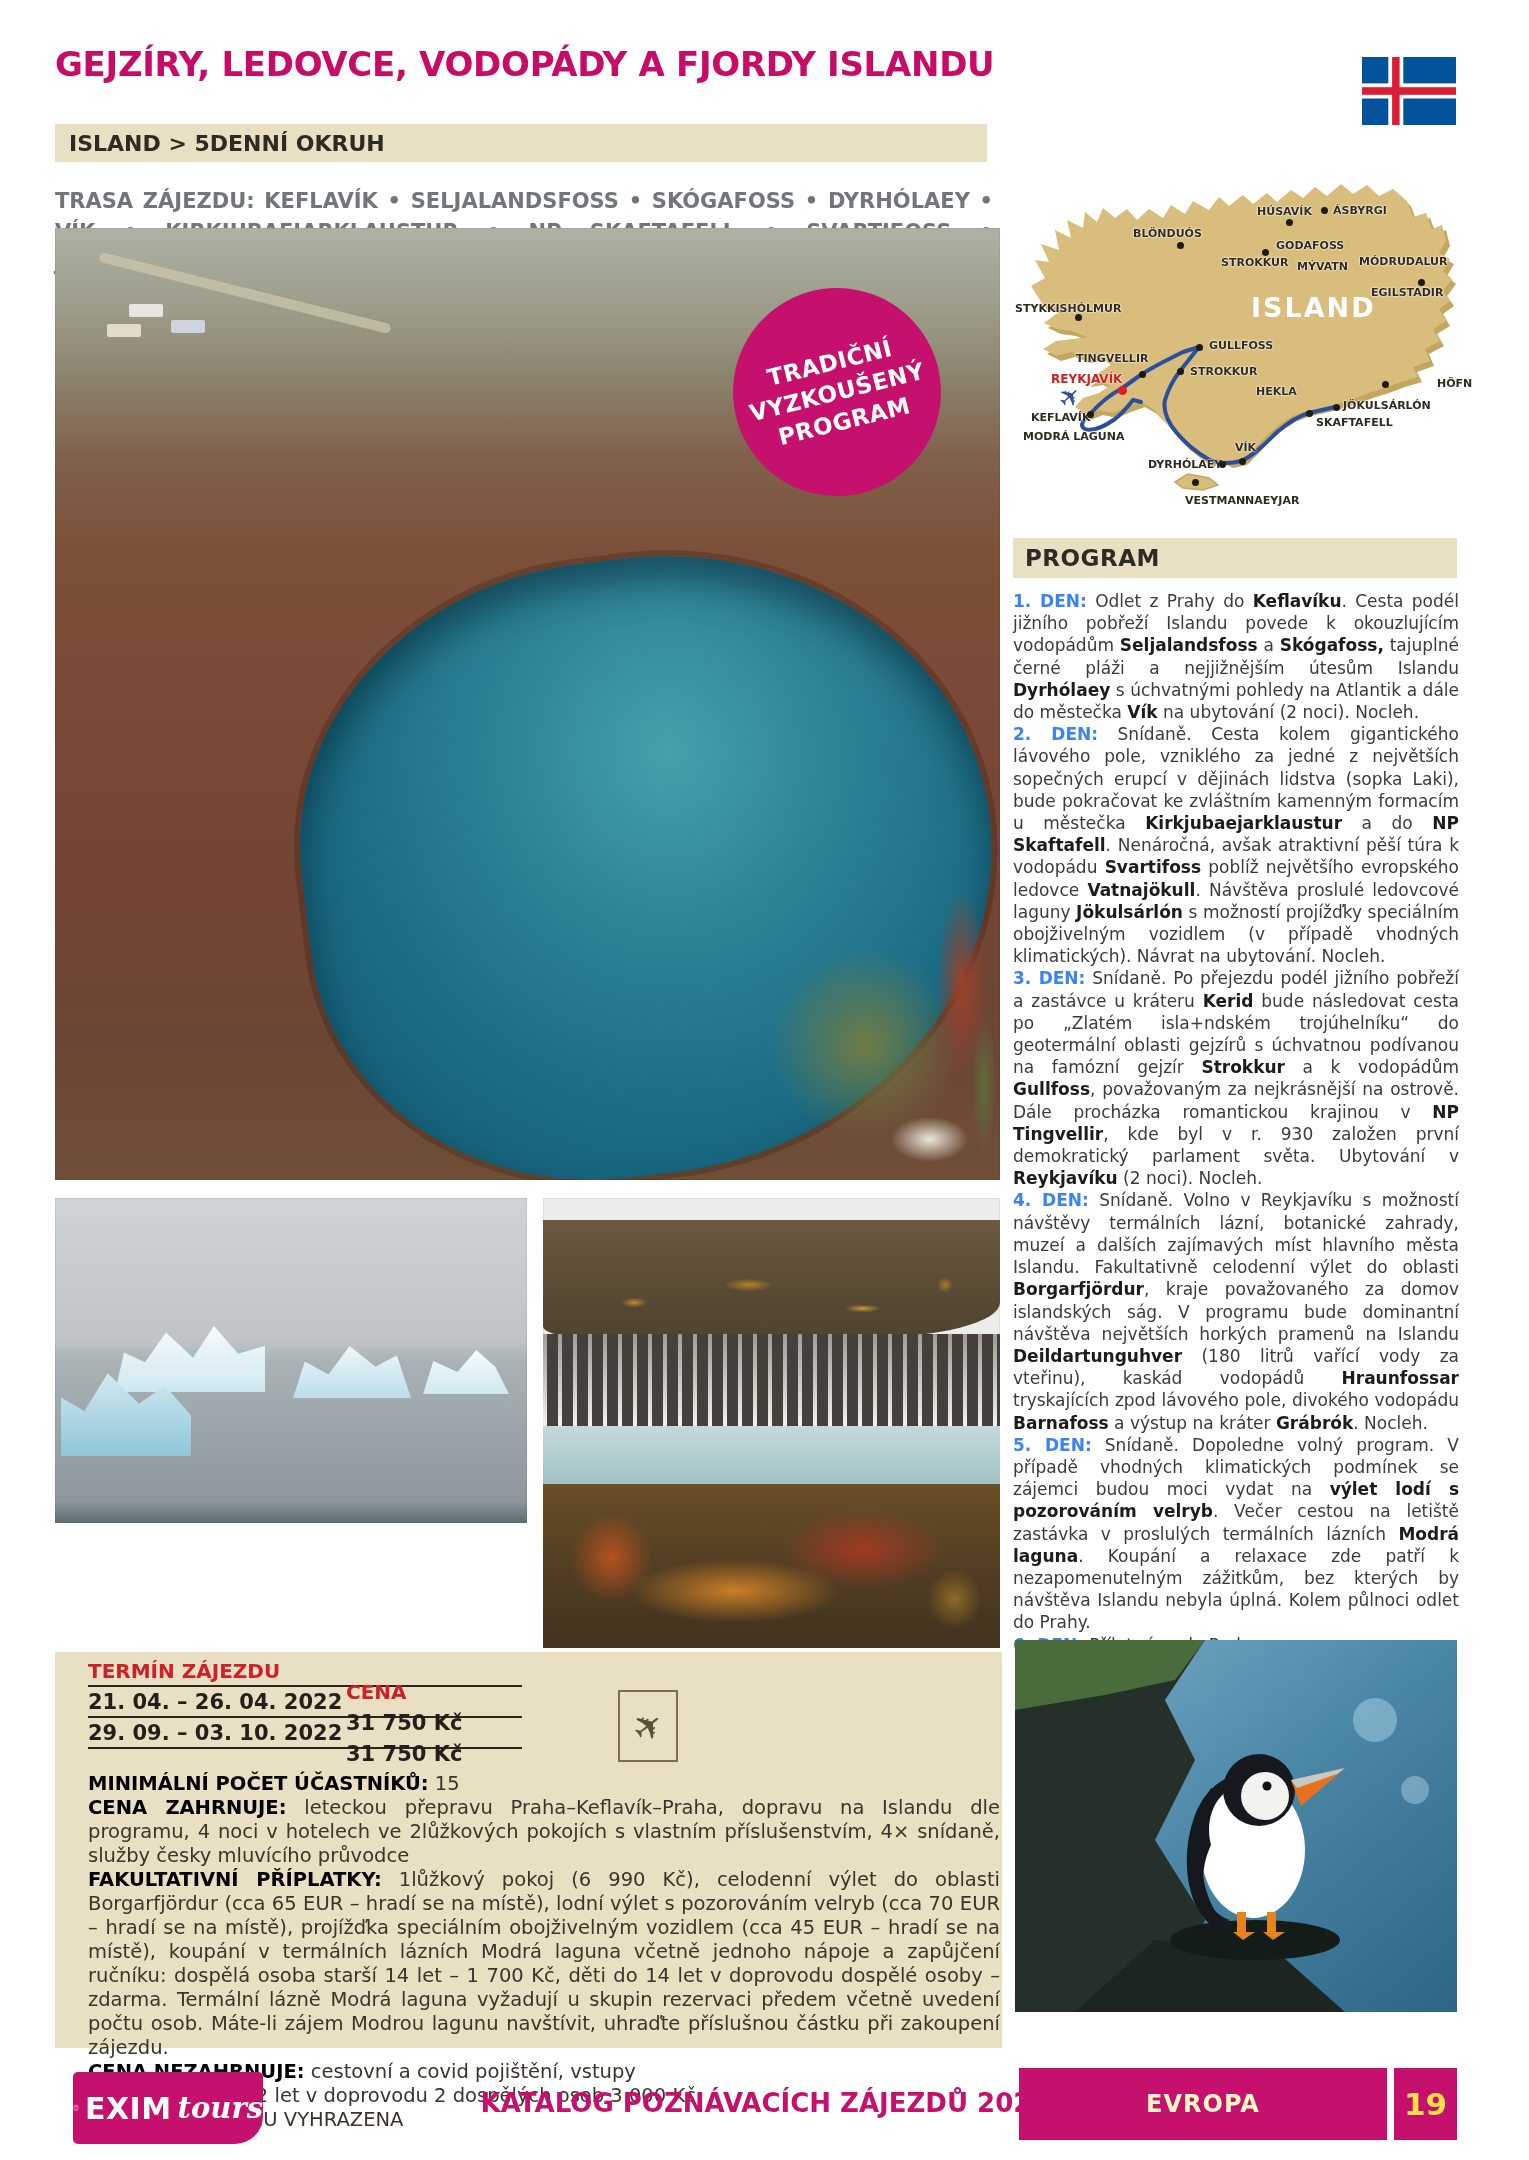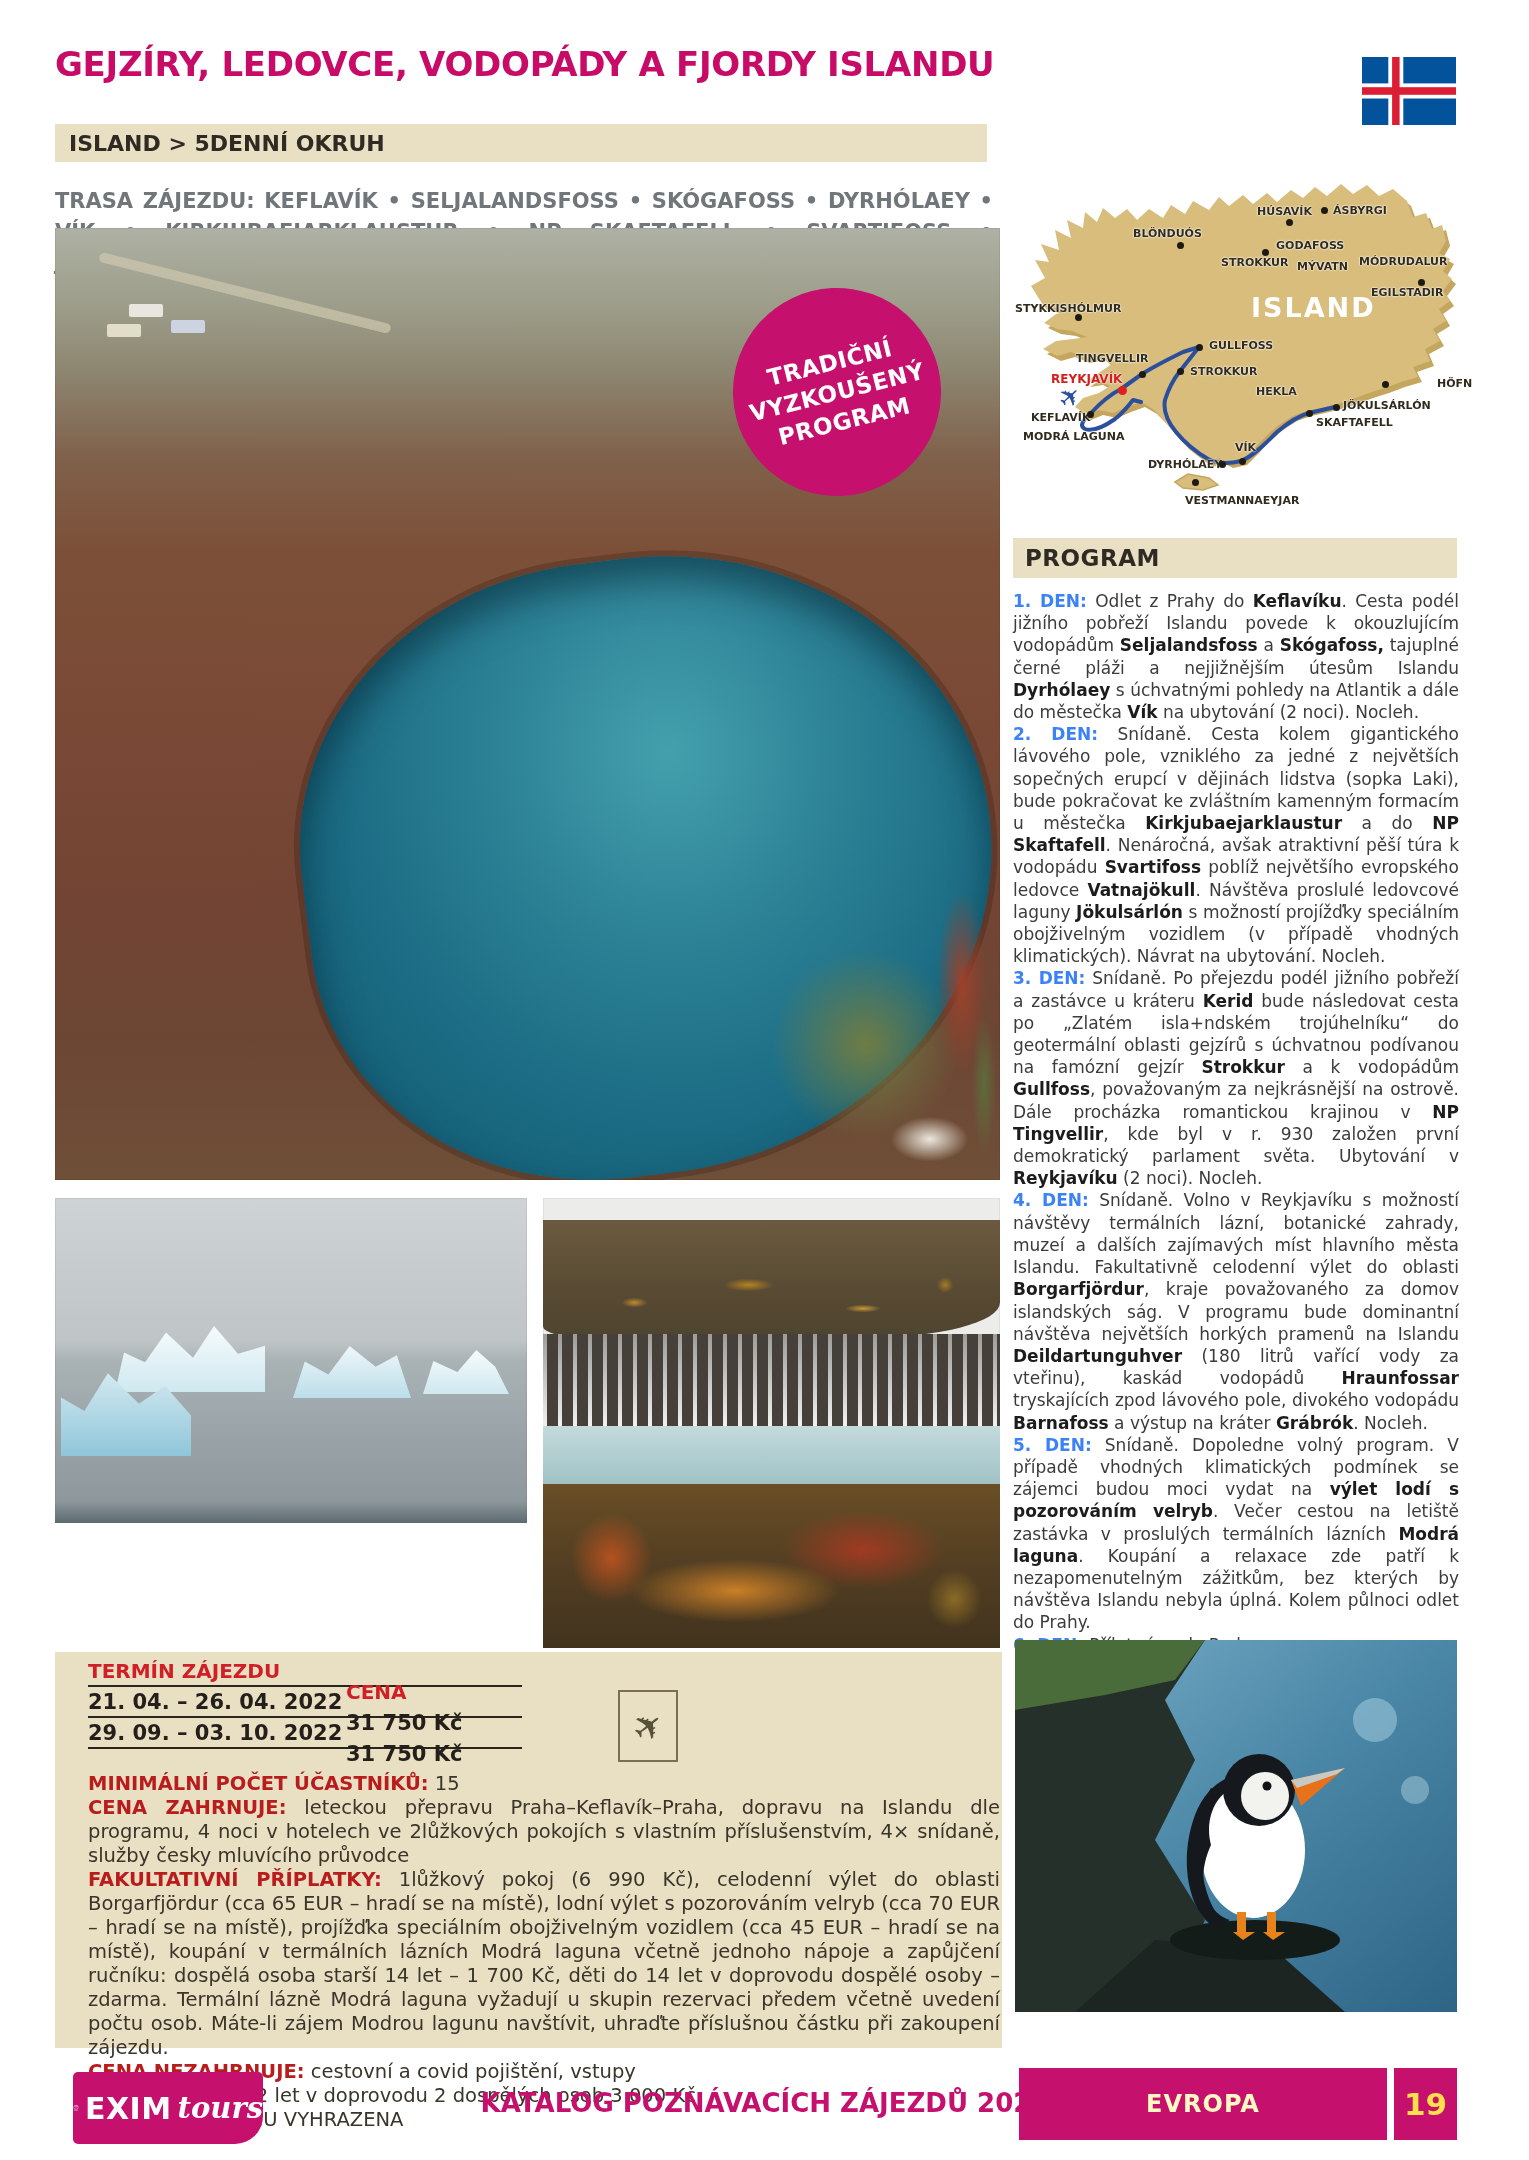--- a/index.html
+++ b/index.html
@@ -92,21 +92,21 @@
   .beige-panel{left:55px;top:1652px;width:947px;height:396px;background:#e9dfc2;}
   .dep-table{left:88px;top:1656px;width:434px;}
   .t-row{position:relative;height:29px;display:flex;align-items:center;}
   .t-row .c2{position:absolute;left:258px;margin-top:42px;}
   .t-head span{font-size:20px;font-weight:bold;color:#d01f27;}
   .t-body span{font-size:21px;font-weight:bold;color:#241f1a;}
   .t-line{height:0;border-top:2px solid #2a251d;}
   .airplane-box{left:618px;top:1690px;width:56px;height:68px;border:2px solid #7a6f4e;display:flex;align-items:center;justify-content:center;}
   .airplane-box span{font-size:36px;color:#57513c;transform:rotate(-38deg);}
   .info{left:88px;top:1772px;width:912px;font-size:19.5px;line-height:24px;color:#3a342a;text-align:justify;}
-  .info b{color:#b91c1c;}
+  .info b{color:#000000;}
 
   
   .footer-logo{left:73px;top:2072px;width:190px;height:72px;background:#c5106d;border-radius:5px 5px 28px 5px;
     display:flex;align-items:center;justify-content:center;gap:6px;}
   .logo-exim{color:#fff;font-size:30px;font-weight:bold;letter-spacing:.5px;}
   .logo-tours{color:#fff;font-size:29px;font-style:italic;font-family:"DejaVu Serif","Liberation Serif",serif;font-weight:bold;}
   .footer-center{left:400px;top:2088px;width:730px;text-align:center;font-size:26px;font-weight:bold;color:#c5106d;}
   .footer-evropa{left:1019px;top:2068px;width:368px;height:72px;background:#c5106d;display:flex;align-items:center;justify-content:center;}
   .footer-evropa span{color:#fef9c3;font-size:24px;font-weight:bold;letter-spacing:1px;}
   .footer-page{left:1394px;top:2068px;width:63px;height:72px;background:#c5106d;display:flex;align-items:center;justify-content:center;}

